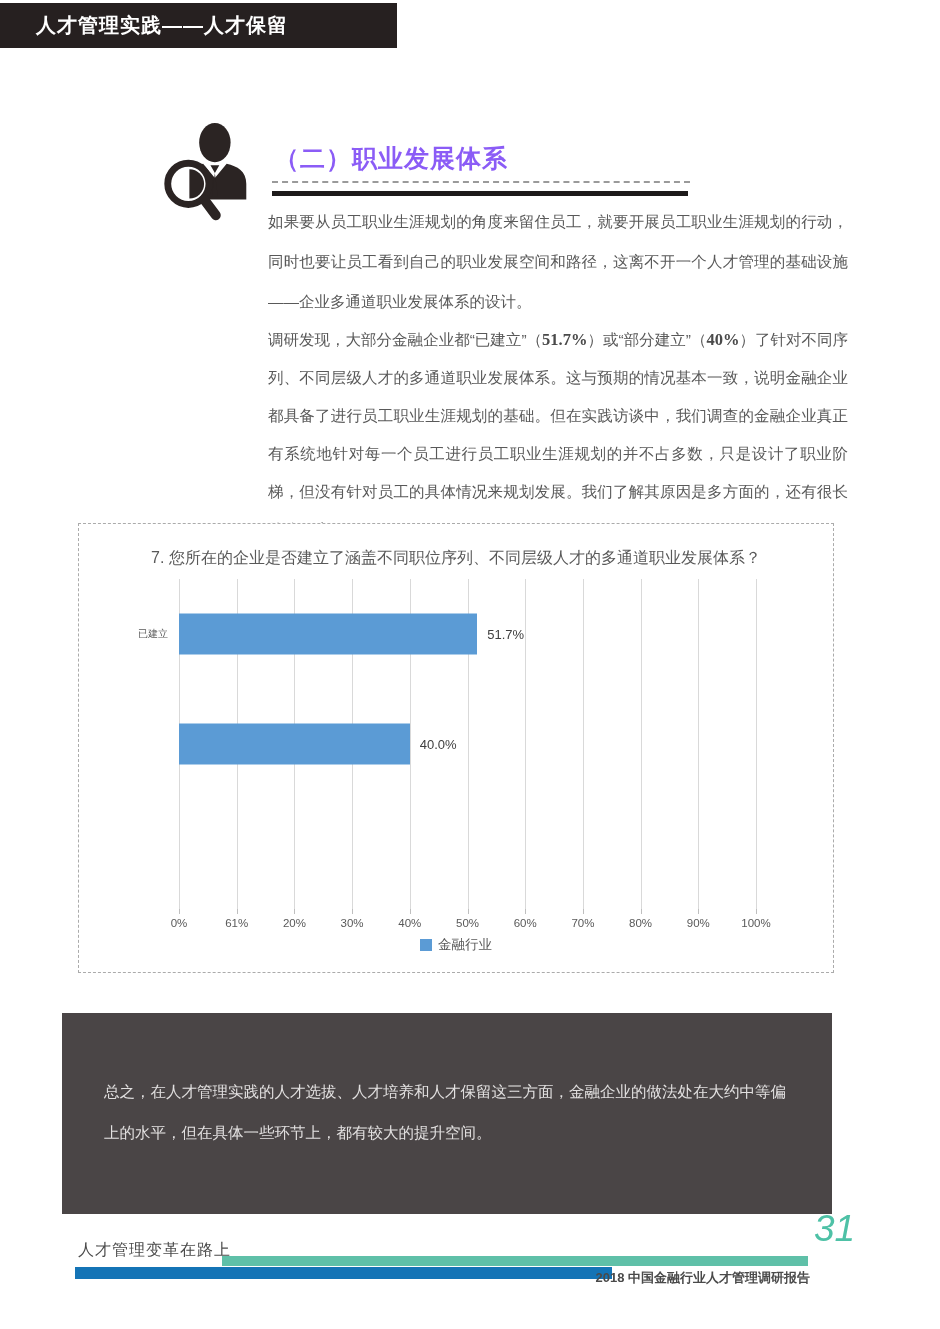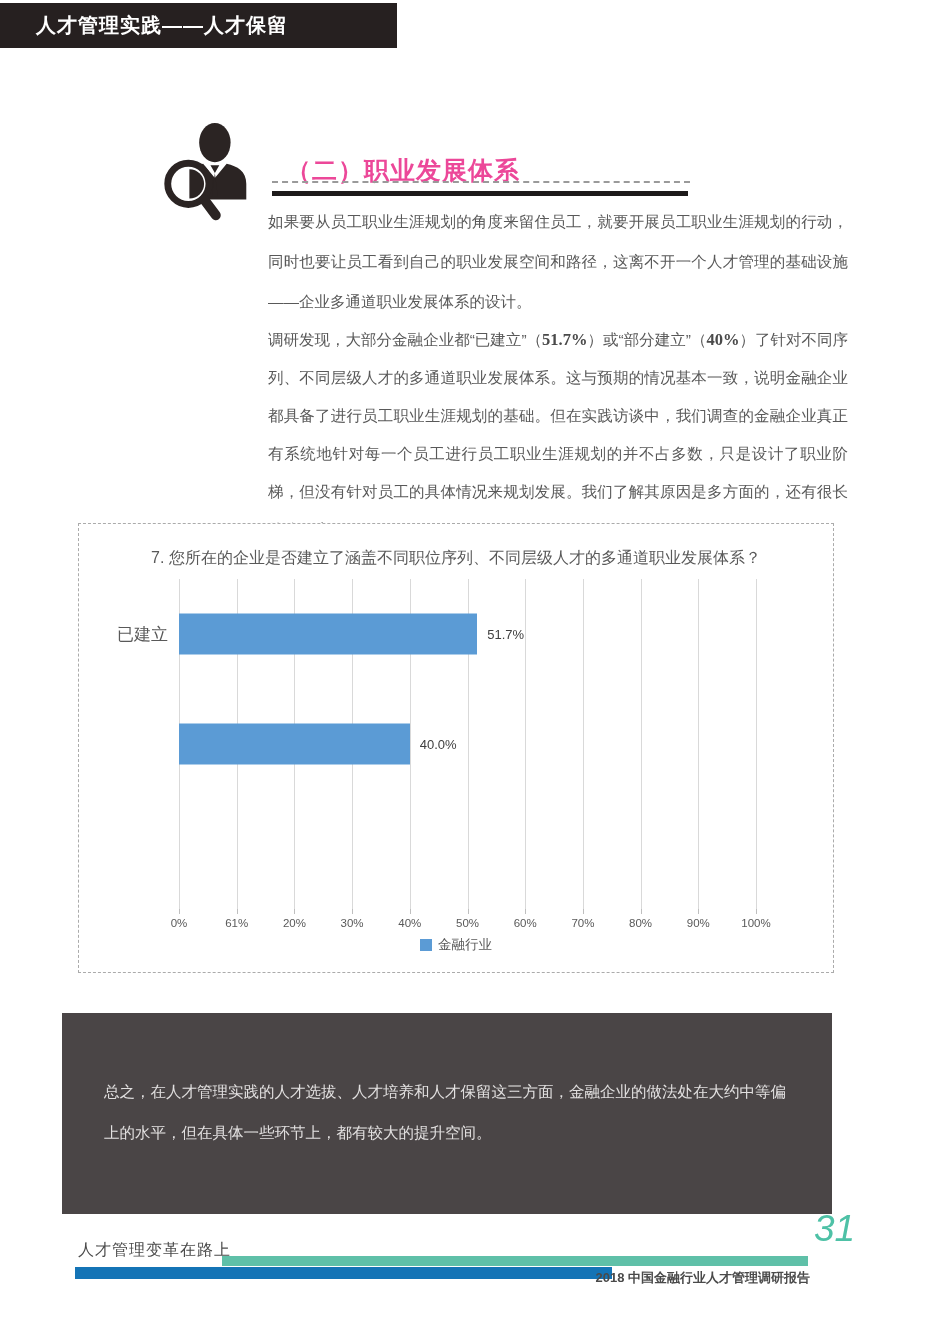--- a/index.html
+++ b/index.html
@@ -6,38 +6,38 @@
   body{width:940px;height:1329px;position:relative;font-family:"Liberation Sans","DejaVu Sans",sans-serif;overflow:hidden;}
 
   
   .header-bar{position:absolute;left:0;top:3px;width:397px;height:45px;background:#262020;}
   .header-bar span{display:block;color:#fff;font-weight:bold;font-size:20px;line-height:45px;padding-left:36px;letter-spacing:1px;}
 
   
   .section-icon{position:absolute;left:158px;top:122px;width:100px;height:108px;}
 
   
-  .section-title{position:absolute;left:270px;top:138px;margin:16px;font-size:25px;font-weight:bold;color:#ec4899;letter-spacing:1px;}
+  .section-title{position:absolute;left:270px;top:138px;margin:4px;font-size:25px;font-weight:bold;color:#8b5cf6;letter-spacing:1px;}
   .dotted-rule{position:absolute;left:272px;top:181px;width:418px;border-top:2px dashed #9a9a9a;}
   .solid-rule{position:absolute;left:272px;top:191px;width:416px;height:5px;background:#1d1a1a;}
 
   
   .para{position:absolute;left:268px;width:580px;margin:0;color:#595959;font-size:15.5px;text-align:justify;}
   .para-1{top:202px;line-height:40px;}
   .para-2{top:321px;line-height:38px;}
   .para-2 b{font-family:"Liberation Serif","DejaVu Serif",serif;font-size:16.5px;color:#4a4a4a;}
 
   
   .chart-box{position:absolute;left:78px;top:523px;width:756px;height:450px;border:1px dashed #ababab;background:#fff;box-sizing:border-box;}
   .chart-title{position:absolute;left:0;top:24px;width:100%;text-align:center;font-size:16px;color:#595959;}
   .plot{position:absolute;left:100px;top:55px;width:577px;height:330px;}
   .gridline{position:absolute;top:0;width:1px;height:100%;background:#d9d9d9;}
   .tickstub{position:absolute;top:100%;width:1px;height:5px;background:#bfbfbf;}
   .chart-row{position:absolute;left:0;width:100%;height:110px;}
-  .chart-row .cat{position:absolute;right:100%;margin-right:11px;width:95px;top:0;bottom:0;display:flex;align-items:center;justify-content:flex-end;font-size:17px;color:#595959;white-space:nowrap;}
+  .chart-row .cat{position:absolute;right:100%;margin-right:11px;width:95px;top:0;bottom:0;display:flex;align-items:center;justify-content:flex-end;font-size:10px;color:#595959;white-space:nowrap;}
   .chart-row .bar{position:absolute;left:0;top:50%;transform:translateY(-50%);height:41px;}
   .chart-row .val{position:absolute;top:50%;transform:translateY(-50%);font-size:13px;color:#404040;white-space:nowrap;}
   .ticks{position:absolute;left:100px;top:393px;width:577px;height:16px;}
   .ticks span{position:absolute;transform:translateX(-50%);font-size:11.5px;color:#595959;white-space:nowrap;}
   .legend{position:absolute;left:0;top:412px;width:100%;display:flex;justify-content:center;align-items:center;gap:6px;}
   .legend .swatch{width:12px;height:12px;display:inline-block;}
   .legend .lbl{font-size:13.5px;color:#595959;}
 
   
   .summary-box{position:absolute;left:62px;top:1013px;width:770px;height:201px;background:#4a4546;box-sizing:border-box;padding:58px 46px 0 42px;}

